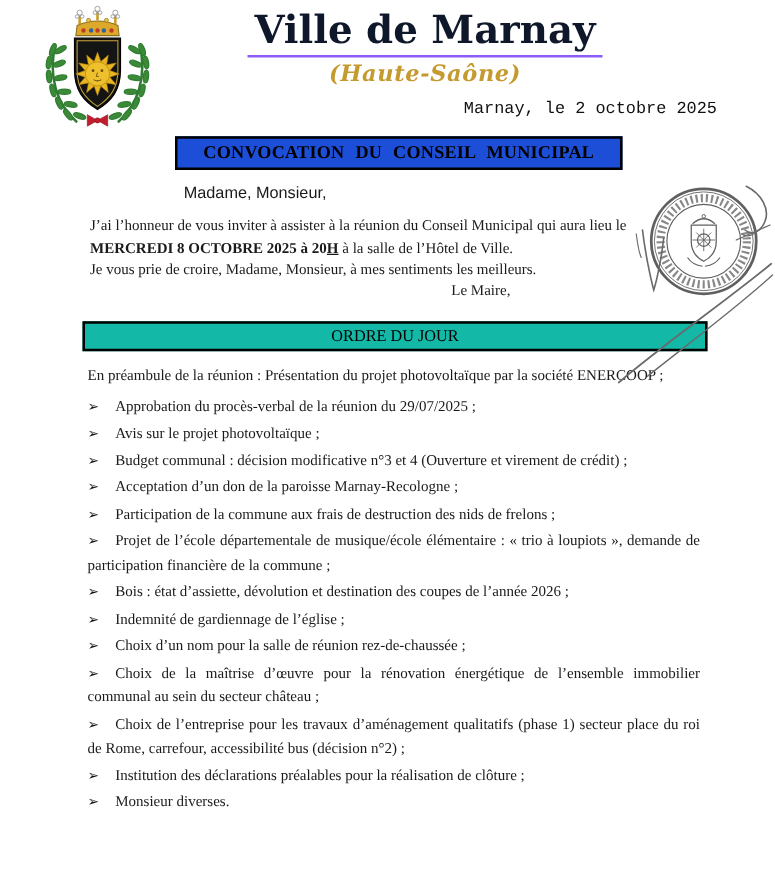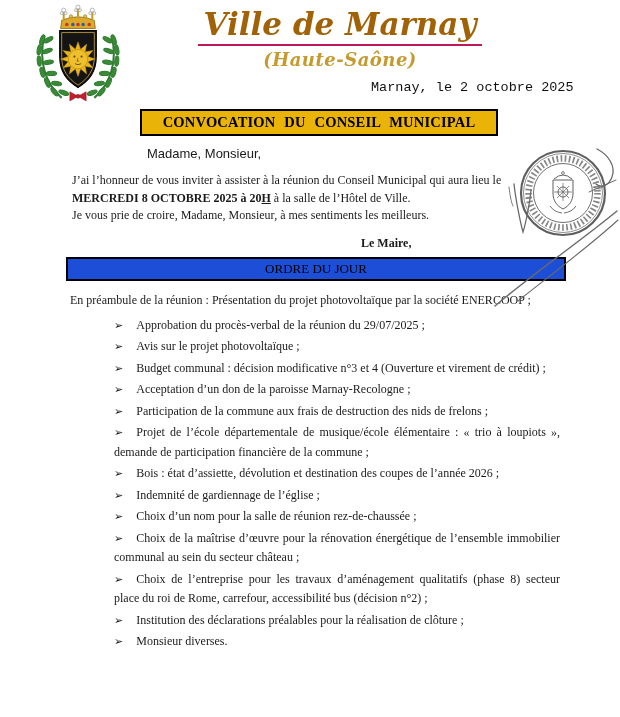--- a/index.html
+++ b/index.html
@@ -7,64 +7,64 @@
   .page {
     position:relative; width:620px; height:717px; background:#ffffff;
     overflow:hidden; color:#1a1a1a;
   }
 
   
   .crest { position:absolute; left:30px; top:3px; width:96px; height:102px; }
   .title-wrap { position:absolute; left:130px; top:8px; width:420px; text-align:center; }
   .city-title {
     display:inline-block;
-    font-family:"DejaVu Serif", serif; font-style:italic; font-weight:bold;
-    font-size:31px; color:#a16207; line-height:1.05;
-    border-bottom:2px solid #be185d; padding:0 6px 3px 6px;
+    font-family:"DejaVu Serif", serif; font-weight:bold;
+    font-size:31px; color:#0f172a; line-height:1.05;
+    border-bottom:2px solid #8b5cf6; padding:0 6px 3px 6px;
   }
   .city-sub {
     margin-top:3px;
     font-family:"DejaVu Serif", serif; font-style:italic; font-weight:bold;
     font-size:18px; color:#c59a2f; letter-spacing:0.5px;
   }
   .date-line {
     position:absolute; left:355px; top:80px;
     font-family:Liberation Mono, monospace; font-size:13.5px; color:#111;margin-left:16px;
   }
   .convoc-box {
     position:absolute; left:140px; top:109px; width:358px; height:27px;
-    border:2px solid #000; background:#eab308;
+    border:2px solid #000; background:#1d4ed8;
     display:flex; align-items:center; justify-content:center;
     font-family:"Liberation Serif", serif; font-weight:bold; font-size:14.5px;
     word-spacing:5px; letter-spacing:0.2px; color:#000;
   }
 
   
   .letter { position:absolute; left:72px; top:146px; width:485px; font-size:12px; }
   .salutation {
     padding-left:75px; font-family:"Liberation Sans", sans-serif; font-size:13px;
   }
   .body-par { margin-top:11px; line-height:17.5px; font-size:12px; }
   .bold { font-weight:bold; }
   .bold-underline { font-weight:bold; text-decoration:underline; }
-  .maire { margin-top:11px; padding-left:289px; font-size:12px;font-weight:bold; }
+  .maire { padding-left:289px; font-size:12px; }
 
   
   .stamp { position:absolute; left:490px; top:140px; width:130px; height:170px; z-index:3; }
 
   
   .ordre-box {
     position:absolute; left:66px; top:257px; width:500px; height:24px;
-    border:2px solid #000; background:#1d4ed8;
+    border:2px solid #000; background:#14b8a6;
     display:flex; align-items:center; justify-content:center;
     font-family:"Liberation Serif", serif; font-size:13px; color:#000;
   }
   .agenda { position:absolute; left:70px; top:291px; width:490px; font-size:12px; }
   .agenda-preamble { line-height:19.5px; margin-bottom:5px; }
-  .agenda-item { text-align:justify; line-height:19.5px; margin-bottom:2px;margin-left:44px; }
+  .agenda-item { text-align:justify; line-height:19.5px; margin-bottom:2px; }
   .blt {
     font-family:"DejaVu Sans", sans-serif; font-size:11px; padding-right:13px;
     color:#111;
   }
 </style>
 </head>
 <body>
 
 <div class="page">
 
@@ -207,18 +207,18 @@
   <p class="agenda-item"><span class="blt">➢</span><span>Approbation du procès-verbal de la réunion du 29/07/2025 ;</span></p>
       <p class="agenda-item"><span class="blt">➢</span><span>Avis sur le projet photovoltaïque ;</span></p>
       <p class="agenda-item"><span class="blt">➢</span><span>Budget communal : décision modificative n°3 et 4 (Ouverture et virement de crédit) ;</span></p>
       <p class="agenda-item"><span class="blt">➢</span><span>Acceptation d’un don de la paroisse Marnay-Recologne ;</span></p>
       <p class="agenda-item"><span class="blt">➢</span><span>Participation de la commune aux frais de destruction des nids de frelons ;</span></p>
       <p class="agenda-item"><span class="blt">➢</span><span>Projet de l’école départementale de musique/école élémentaire : « trio à loupiots », demande de participation financière de la commune ;</span></p>
       <p class="agenda-item"><span class="blt">➢</span><span>Bois : état d’assiette, dévolution et destination des coupes de l’année 2026 ;</span></p>
       <p class="agenda-item"><span class="blt">➢</span><span>Indemnité de gardiennage de l’église ;</span></p>
       <p class="agenda-item"><span class="blt">➢</span><span>Choix d’un nom pour la salle de réunion rez-de-chaussée ;</span></p>
       <p class="agenda-item"><span class="blt">➢</span><span>Choix de la maîtrise d’œuvre pour la rénovation énergétique de l’ensemble immobilier communal au sein du secteur château ;</span></p>
-      <p class="agenda-item"><span class="blt">➢</span><span>Choix de l’entreprise pour les travaux d’aménagement qualitatifs (phase 8) secteur place du roi de Rome, carrefour, accessibilité bus (décision n°2) ;</span></p>
+      <p class="agenda-item"><span class="blt">➢</span><span>Choix de l’entreprise pour les travaux d’aménagement qualitatifs (phase 1) secteur place du roi de Rome, carrefour, accessibilité bus (décision n°2) ;</span></p>
       <p class="agenda-item"><span class="blt">➢</span><span>Institution des déclarations préalables pour la réalisation de clôture ;</span></p>
       <p class="agenda-item"><span class="blt">➢</span><span>Monsieur diverses.</span></p>
     </div>
 
 </div>
 
 </body></html>

